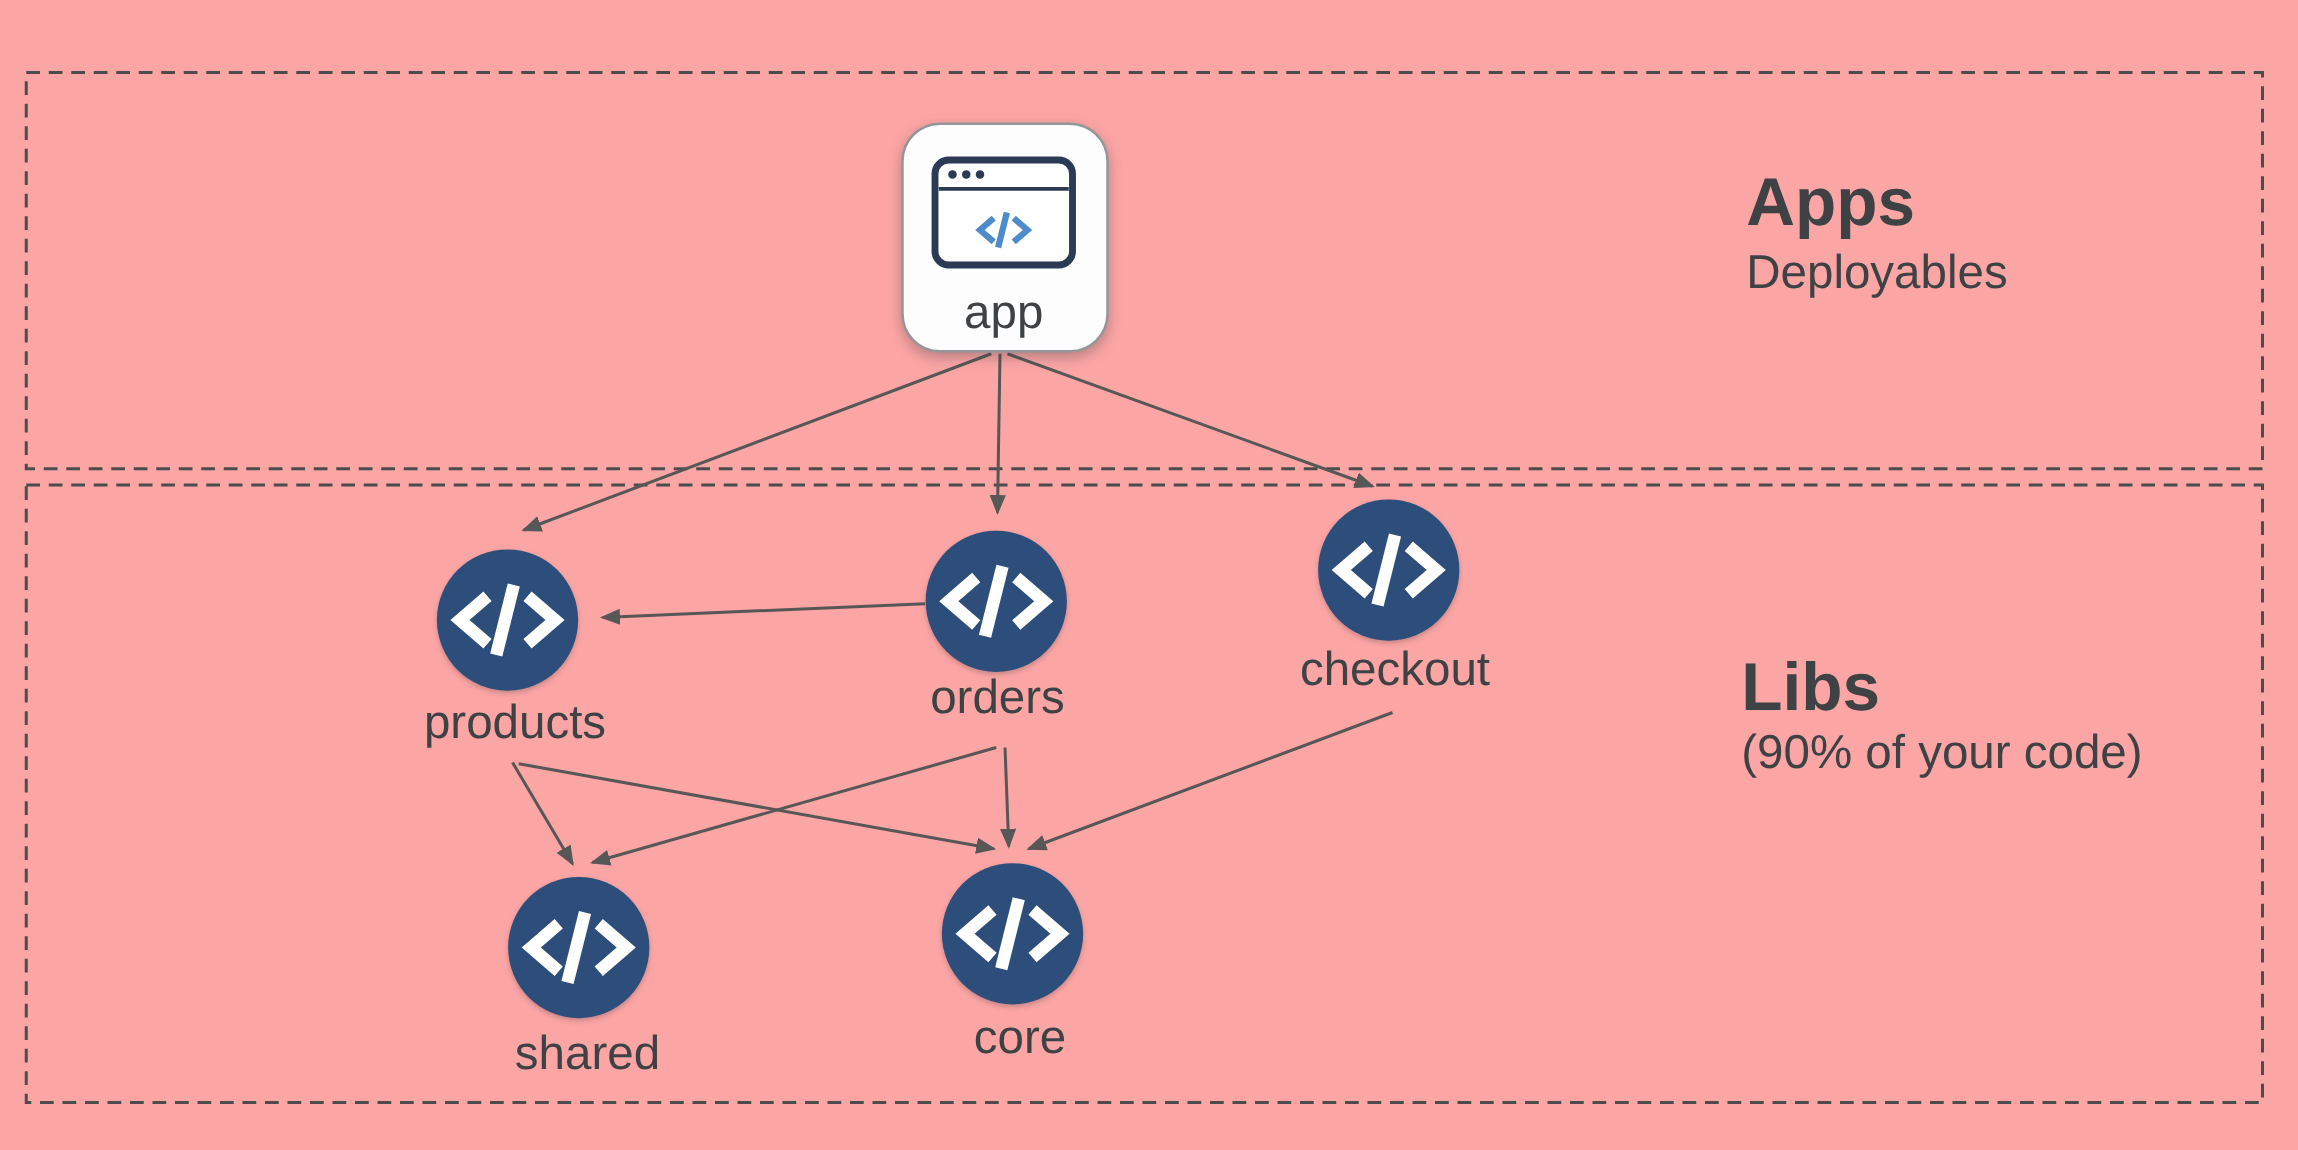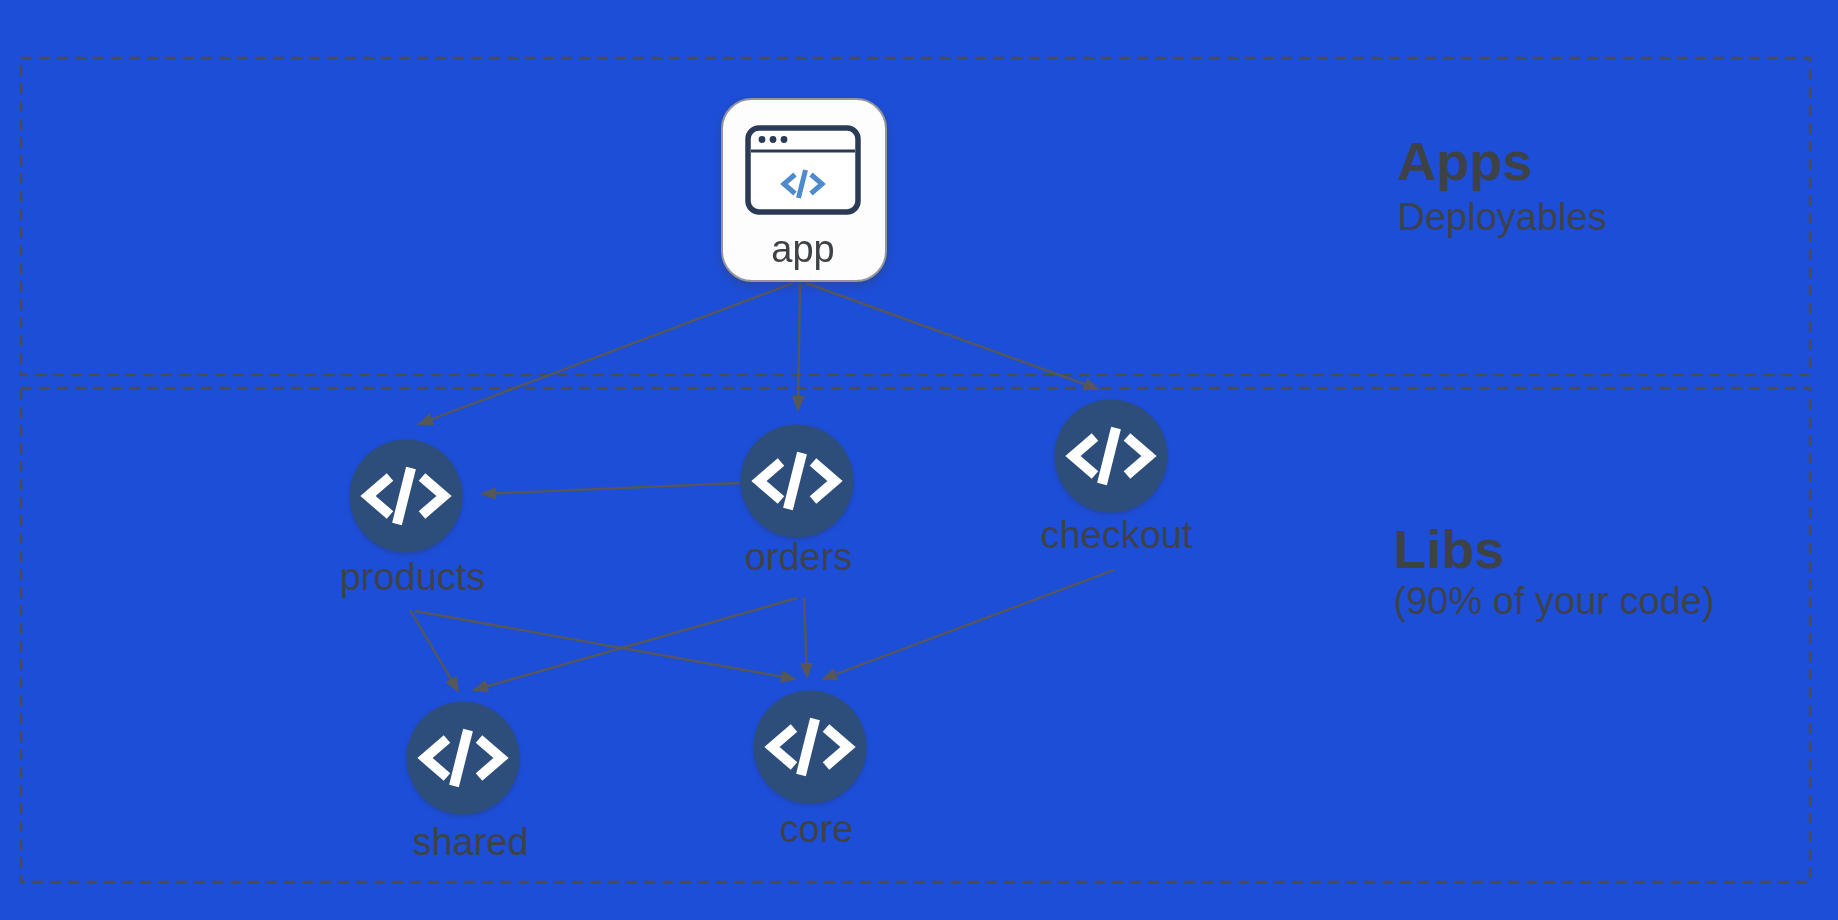--- a/index.html
+++ b/index.html
@@ -1,16 +1,16 @@
 <!DOCTYPE html>
 <html><head>
 <meta charset="utf-8">
 <style>
   html,body{margin:0;padding:0;background:#ffffff;}
-  .canvas{position:relative;width:1838px;height:920px;background:#1d4ed8;overflow:hidden;}
+  .canvas{position:relative;width:1838px;height:920px;background:#fca5a5;overflow:hidden;}
   svg{display:block;}
   text{font-family:"Liberation Sans", sans-serif;}
   .section-title{font-size:54px;font-weight:bold;}
   .section-subtitle{font-size:38px;font-weight:400;}
   .node-label{font-size:38px;text-anchor:middle;}
   .app-box{fill:#fdfdfe;stroke-width:2;filter:drop-shadow(0px 4px 5px rgba(60,60,60,0.35));}
   .browser-frame{fill:#ffffff;stroke-width:5.5;}
   .lib-circle{filter:drop-shadow(0px 2px 2px rgba(40,40,40,0.25));}
   .edge{stroke-width:2.4;fill:none;}
   .section-rect{fill:none;stroke-width:2.4;stroke-dasharray:11 7;}

